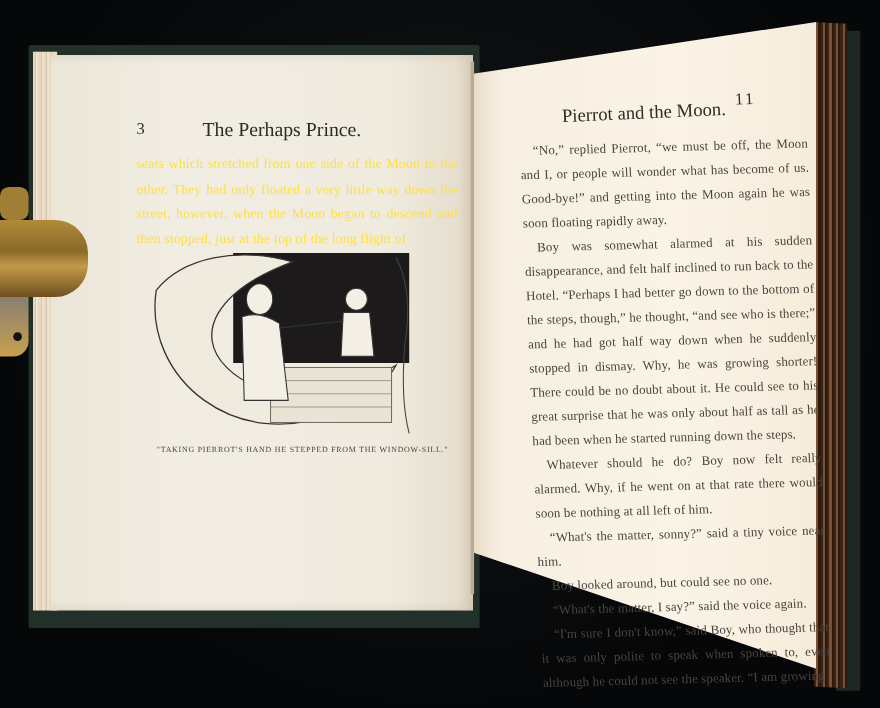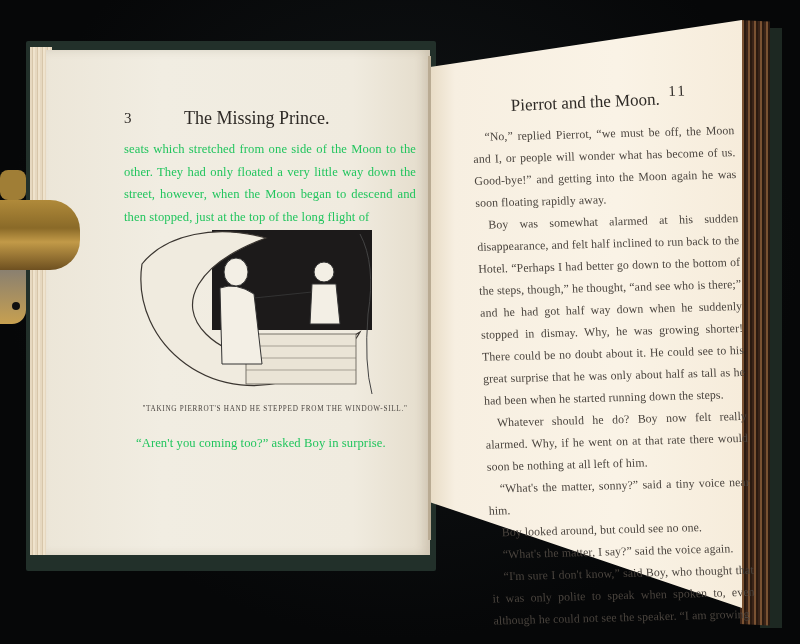--- a/index.html
+++ b/index.html
@@ -14,21 +14,21 @@
   .right-cover{position:absolute;left:760px;top:28px;width:22px;height:600px;background:#1d2822;}
   .right-page{position:absolute;left:430px;top:20px;width:312px;height:588px;background:linear-gradient(90deg,#e8dcc6 0%,#f7efe1 8%,#faf3e6 60%,#f6ecdb 100%);clip-path:polygon(0 8%,100% 0,100% 100%,0 82%);}
   .gutter{position:absolute;left:428px;top:56px;width:3px;height:484px;background:#b9ab93;}
   
   .clasp{position:absolute;left:0;top:160px;width:80px;height:168px;}
   .clasp .bar{position:absolute;left:0;top:40px;width:80px;height:70px;background:linear-gradient(180deg,#b08a3a,#8a6a28 40%,#c29a48 60%,#6e5020);border-radius:0 30px 30px 0;}
   .clasp .top{position:absolute;left:0;top:10px;width:26px;height:30px;background:#a07e36;border-radius:8px;}
   .clasp .bot{position:absolute;left:0;top:110px;width:26px;height:54px;background:linear-gradient(180deg,#8a8070,#c7a050);border-radius:0 0 14px 0;}
   .clasp .hole{position:absolute;left:12px;top:142px;width:8px;height:8px;background:#111;border-radius:50%;}
   
-  .txt{position:absolute;color:#22c55e;font-size:12.6px;line-height:22.5px;text-align:justify;letter-spacing:.1px;}
+  .txt{position:absolute;color:#fde047;font-size:12.6px;line-height:22.5px;text-align:justify;letter-spacing:.1px;}
   .txt p{margin:0;}
   .left-text{left:124px;width:292px;}
   .header-left{position:absolute;left:124px;top:108px;width:300px;color:#2e2a26;}
   .header-left .pn{font-size:15px;position:absolute;left:0;top:2px;letter-spacing:2px;}
   .header-left .title{position:absolute;left:60px;top:0;font-size:18px;}
   .header-right{position:absolute;left:510px;top:85px;width:230px;color:#2e2a26;transform:rotate(-2.5deg);}
   .header-right .title{position:absolute;left:0;top:6px;font-size:17px;}
   .header-right .pn{position:absolute;left:158px;top:0;font-size:15px;letter-spacing:2px;}
   .right-text{left:472px;width:262px;top:126px;transform:rotate(-2.5deg) skewY(1deg);transform-origin:top left;font-size:11.8px;line-height:22px;color:#4a443e;}
   .indent{text-indent:12px;}
@@ -44,21 +44,21 @@
 <div class="right-stack"></div>
 <div class="left-cover"></div>
 <div class="left-edges"></div>
 
 <div class="left-page"></div>
 <div class="right-page"></div>
 <div class="gutter"></div>
 
 <div class="header-left">
   <span class="pn">3</span>
-  <span class="title">The Missing Prince.</span>
+  <span class="title">The Perhaps Prince.</span>
 </div>
 
 <div class="txt left-text" style="top:138px;">
   <p>seats which stretched from one side of the Moon to the other. They had only floated a very little way down the street, however, when the Moon began to descend and then stopped, just at the top of the long flight of</p>
 </div>
 
 <svg class="ill" viewBox="0 0 268 178">
   <rect x="76" y="6" width="160" height="100" fill="#1c1a1a"></rect>
   <path d="M6 40 C -6 120, 80 190, 170 150 C 200 138, 218 120, 224 108 C 190 130, 110 150, 70 110 C 40 80, 60 40, 130 14 C 80 0, 30 10, 6 40 Z" fill="#f0ebdf" stroke="#3a3530" stroke-width="1.2"></path>
   <rect x="110" y="110" width="110" height="50" fill="#eae4d6" stroke="#5a554e" stroke-width=".8"></rect>
@@ -70,21 +70,20 @@
   <ellipse cx="100" cy="48" rx="12" ry="14" fill="#f3efe5" stroke="#333" stroke-width="1"></ellipse>
   <path d="M84 64 Q100 58 118 70 L126 140 L86 140 Z" fill="#f3efe5" stroke="#333" stroke-width="1"></path>
   <circle cx="188" cy="48" r="10" fill="#f3efe5" stroke="#333" stroke-width="1"></circle>
   <path d="M176 60 L200 60 L204 100 L174 100 Z" fill="#f3efe5" stroke="#333" stroke-width="1"></path>
   <line x1="118" y1="74" x2="176" y2="68" stroke="#333" stroke-width="1.2"></line>
   <path d="M224 10 Q240 40 232 90 Q228 140 236 170" stroke="#444" stroke-width="1" fill="none"></path>
 </svg>
 <div class="caption">"TAKING PIERROT'S HAND HE STEPPED FROM THE WINDOW-SILL."</div>
 
 <div class="txt left-text" style="top:432px;">
-  <p class="indent">“Aren't you coming too?” asked Boy in surprise.</p>
 </div>
 
 <div class="header-right">
   <span class="title">Pierrot and the Moon.</span>
   <span class="pn">11</span>
 </div>
 
 <div class="txt right-text">
   <p class="indent">“No,” replied Pierrot, “we must be off, the Moon and I, or people will wonder what has become of us. Good-bye!” and getting into the Moon again he was soon floating rapidly away.</p>
   <p class="indent">Boy was somewhat alarmed at his sudden disappearance, and felt half inclined to run back to the Hotel. “Perhaps I had better go down to the bottom of the steps, though,” he thought, “and see who is there;” and he had got half way down when he suddenly stopped in dismay. Why, he was growing shorter! There could be no doubt about it. He could see to his great surprise that he was only about half as tall as he had been when he started running down the steps.</p>

